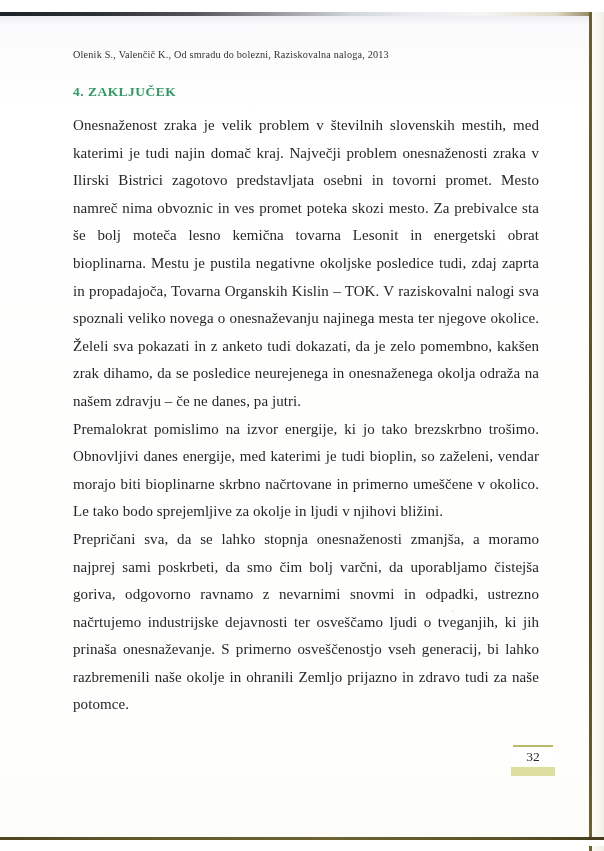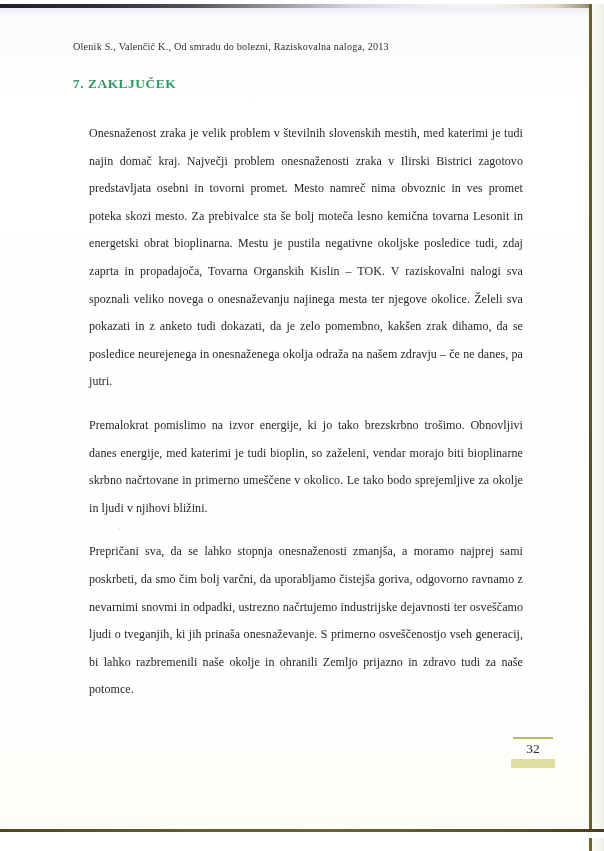--- a/index.html
+++ b/index.html
@@ -12,21 +12,21 @@
     background: #ffffff;
     font-family: "Liberation Serif", "DejaVu Serif", serif;
     overflow: hidden;
     position: relative;
   }
 
   
   .page-sheet {
     position: absolute;
     left: 0;
-    top: 4px;
+    top: 12px;
     width: 604px;
     height: 834px;
     background: #fefefe;
     box-sizing: border-box;
   }
 
   
   .scan-tint {
     position: absolute;
     inset: 0;
@@ -130,24 +130,24 @@
   }
 
   .body-block {
     position: absolute;
     left: 0;
     top: 100px;
     width: 466px;
   }
 
   .body-par {
-    margin: 16px;
+    margin: 0;
     text-align: justify;
     text-justify: inter-word;
-    font-size: 12px;
+    font-size: 15px;
     line-height: 27.6px;
     color: #26262a;
     letter-spacing: 0.005em;
   }
 
   
   .page-number-box {
     position: absolute;
     left: 511px;
     top: 733px;
@@ -196,21 +196,21 @@
   <div class="edge-bottom"></div>
 
   <div class="speck" style="left:285px; top:663px; width:3px; height:3px;"></div>
   <div class="speck" style="left:118px; top:524px; width:2px; height:2px;"></div>
   <div class="speck" style="left:452px; top:598px; width:2px; height:2px;"></div>
 
   <div class="content">
 
     <div class="running-head">Olenik S., Valenčič K., Od smradu do bolezni, Raziskovalna naloga, 2013</div>
 
-    <div class="section-heading">7. ZAKLJUČEK</div>
+    <div class="section-heading">4. ZAKLJUČEK</div>
 
     <div class="body-block">
       <p class="body-par">Onesnaženost zraka je velik problem v številnih slovenskih mestih, med katerimi je tudi najin domač kraj. Največji problem onesnaženosti zraka v Ilirski Bistrici zagotovo predstavljata osebni in tovorni promet. Mesto namreč nima obvoznic in ves promet poteka skozi mesto. Za prebivalce sta še bolj moteča lesno kemična tovarna Lesonit in energetski obrat bioplinarna. Mestu je pustila negativne okoljske posledice tudi, zdaj zaprta in propadajoča, Tovarna Organskih Kislin – TOK. V raziskovalni nalogi sva spoznali veliko novega o onesnaževanju najinega mesta ter njegove okolice. Želeli sva pokazati in z anketo tudi dokazati, da je zelo pomembno, kakšen zrak dihamo, da se posledice neurejenega in onesnaženega okolja odraža na našem zdravju – če ne danes, pa jutri.</p>
       <p class="body-par">Premalokrat pomislimo na izvor energije, ki jo tako brezskrbno trošimo. Obnovljivi danes energije, med katerimi je tudi bioplin, so zaželeni, vendar morajo biti bioplinarne skrbno načrtovane in primerno umeščene v okolico. Le tako bodo sprejemljive za okolje in ljudi v njihovi bližini.</p>
       <p class="body-par">Prepričani sva, da se lahko stopnja onesnaženosti zmanjša, a moramo najprej sami poskrbeti, da smo čim bolj varčni, da uporabljamo čistejša goriva, odgovorno ravnamo z nevarnimi snovmi in odpadki, ustrezno načrtujemo industrijske dejavnosti ter osveščamo ljudi o tveganjih, ki jih prinaša onesnaževanje. S primerno osveščenostjo vseh generacij, bi lahko razbremenili naše okolje in ohranili Zemljo prijazno in zdravo tudi za naše potomce.</p>
     </div>
 
   </div>
 
   <div class="page-number-box">

